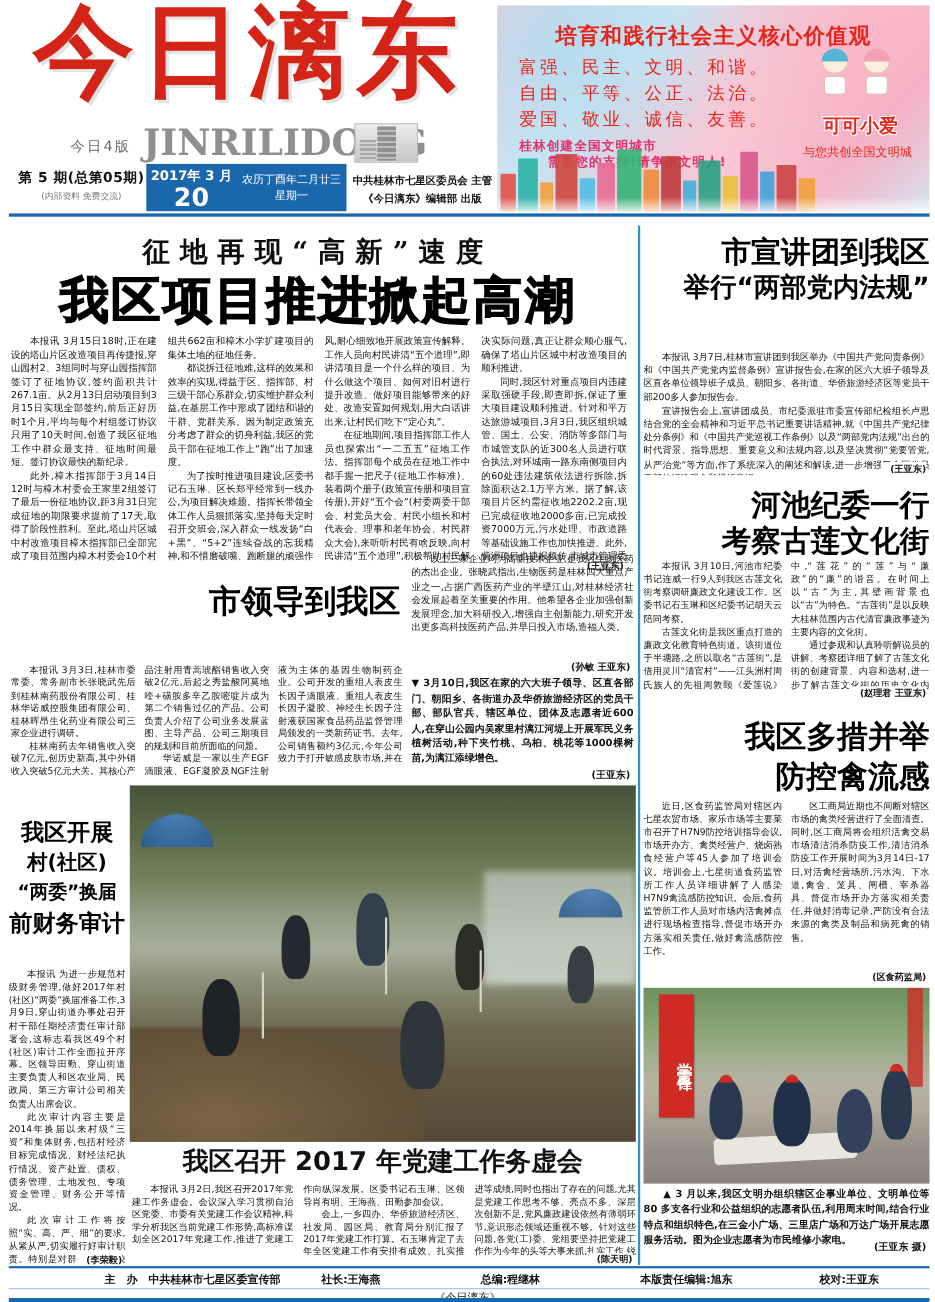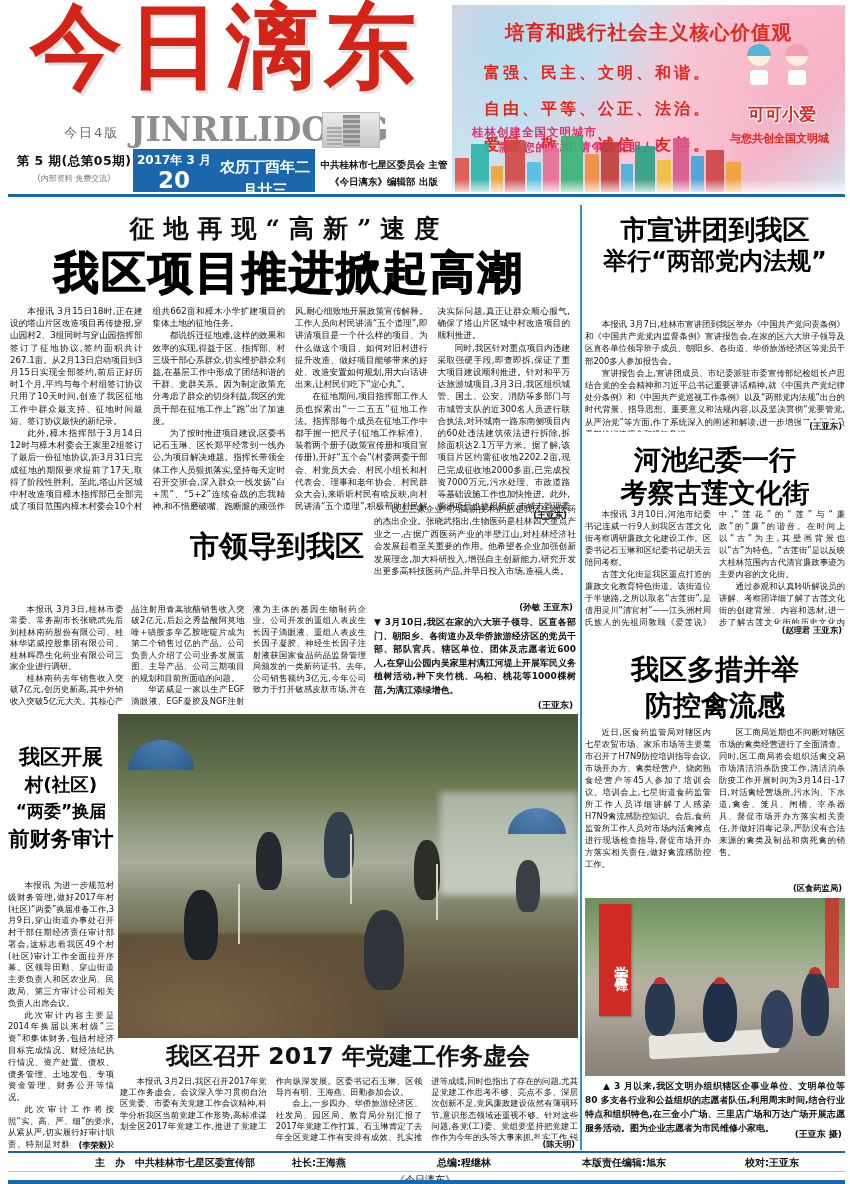--- a/index.html
+++ b/index.html
@@ -26,40 +26,40 @@
 .m-bldg-wing{position:absolute;left:4px;top:14px;width:15px;height:19px;
   background:repeating-linear-gradient(180deg,#a8a8a8 0 2px,#cfcfcf 2px 4px)}
 .m-issue{left:16px;top:153px;width:116px;text-align:center}
 .m-issue .l1{font-size:12.5px;font-weight:bold;letter-spacing:.5px}
 .m-issue .l2{font-size:8px;color:#777;margin-top:3px}
 .m-datebox{left:133px;top:149px;width:182px;height:43px;background:#1b67ae;color:#fff;display:flex}
 .m-datebox .d-left{width:82px;text-align:center;padding-top:3px}
 .m-datebox .d-left .dcn{font-size:12px;font-weight:bold}
 .m-datebox .d-left .dday{font-size:23px;font-weight:bold;line-height:1}
 .m-datebox .d-right{flex:1;text-align:center;padding-top:7px}
-.m-datebox .d-right div{font-size:15px;font-weight:bold;line-height:1.5}
+.m-datebox .d-right div{font-size:10px;font-weight:normal;line-height:1.5}
 .m-pub{left:320px;top:156px;width:128px;text-align:center;font-size:9.5px;font-weight:bold;line-height:1.8}
 .h-rule{left:8px;top:194px;width:837px;height:3px;background:#1b67ae}
 
 
 .banner{left:452px;top:5px;width:393px;height:187px;overflow:hidden;
  background:
   radial-gradient(circle at 15% 20%,rgba(170,220,240,.8),rgba(170,220,240,0) 45%),
   radial-gradient(circle at 85% 15%,rgba(250,180,200,.8),rgba(250,180,200,0) 50%),
   radial-gradient(circle at 50% 90%,rgba(250,200,215,.9),rgba(250,200,215,0) 60%),
   linear-gradient(135deg,#f7ccd8 0%,#cfe7f3 30%,#f6ccd6 55%,#f0aec2 78%,#d3eaf6 100%)}
 .bn-title{position:absolute;left:0;top:14px;width:100%;text-align:center;font-size:19.5px;
   font-weight:900;color:#e6261d;letter-spacing:1px}
 .bn-values{position:absolute;left:20px;top:44px}
-.bn-values .bv{font-size:16px;font-weight:700;color:#e6261d;letter-spacing:3px;line-height:1.5;margin:12px}
+.bn-values .bv{font-size:16px;font-weight:400;color:#e6261d;letter-spacing:3px;line-height:1.5;margin:0}
 .bn-slogan1{position:absolute;left:20px;top:120px;font-size:11.5px;font-weight:900;color:#e2306b;letter-spacing:1px}
 .bn-slogan2{position:absolute;left:46px;top:135px;font-size:11.5px;font-weight:900;color:#e2306b;letter-spacing:1px}
 .bn-logo{position:absolute;left:296px;top:98px;font-size:17px;font-weight:900;color:#e6261d;
   text-shadow:1px 1px 0 #fff,-1px -1px 0 #fff,1px -1px 0 #fff,-1px 1px 0 #fff}
-.bn-slogan3{position:absolute;left:278px;top:126px;font-size:11px;font-weight:bold;color:#e6261d}
+.bn-slogan3{position:absolute;left:278px;top:126px;font-size:11px;font-weight:normal;color:#e6261d}
 .mascots{position:absolute;left:292px;top:40px;display:flex;gap:8px}
 .mascot{position:relative;width:30px;height:50px}
 .m-head{width:24px;height:22px;border-radius:50%;background:#fdeedd;border:1px solid #eec3a8;margin:0 auto;position:relative}
 .m-hair{position:absolute;top:-2px;left:-1px;width:24px;height:12px;border-radius:12px 12px 0 0}
 .hair-blue{background:#56b6d8}.hair-pink{background:#f2a0b5}
 .m-body{width:20px;height:17px;background:#fff;border:1px solid #e3c4b2;border-radius:4px;margin:2px auto 0}
 .skyline{position:absolute;bottom:0;left:0;width:100%;height:58px;display:flex;align-items:flex-end;gap:2px;padding:0 3px}
 .sk{flex:0 0 auto;border-radius:1px;opacity:.92}
 .sky-reflect{position:absolute;bottom:0;left:0;right:0;height:12px;
   background:linear-gradient(180deg,rgba(255,255,255,.05),rgba(255,255,255,.75))}
@@ -87,21 +87,21 @@
 .left-title .tl:nth-child(2){font-size:18.5px}
 .left-title .tl:nth-child(3){font-size:17px}
 .left-body{left:8px;top:880px;width:106px;height:272px;font-size:8.3px;line-height:1.42}
 
 
 .party-title{left:118px;top:1040px;width:460px;text-align:center;font-size:23.5px;font-weight:900}
 .party-body{left:120px;top:1076px;width:458px;height:74px;font-size:8.3px;line-height:1.35}
 .party-body .cols{column-count:3;column-gap:9px}
 
 
-.sb-title{left:585px;width:260px;text-align:center;font-weight:900;color:#000}
+.sb-title{left:585px;width:260px;text-align:right;font-weight:900;color:#000}
 .sb-title .tl{font-size:27px;line-height:1.22}
 .t1{top:214px}.t1 .tl:nth-child(2){font-size:24px}
 .t2{top:444px}
 .t3{top:652px}.t3 .tl{font-size:28px;line-height:1.3}
 .sb-body{left:585px;width:260px;font-size:8.4px;line-height:1.45}
 .b1{top:318px;height:114px}
 .b2{top:508px;height:128px;font-size:8.3px}
 .b2 .cols{column-count:2;column-gap:8px}
 .b3{top:726px;height:168px;font-size:8.3px}
 .b3 .cols{column-count:2;column-gap:8px}

